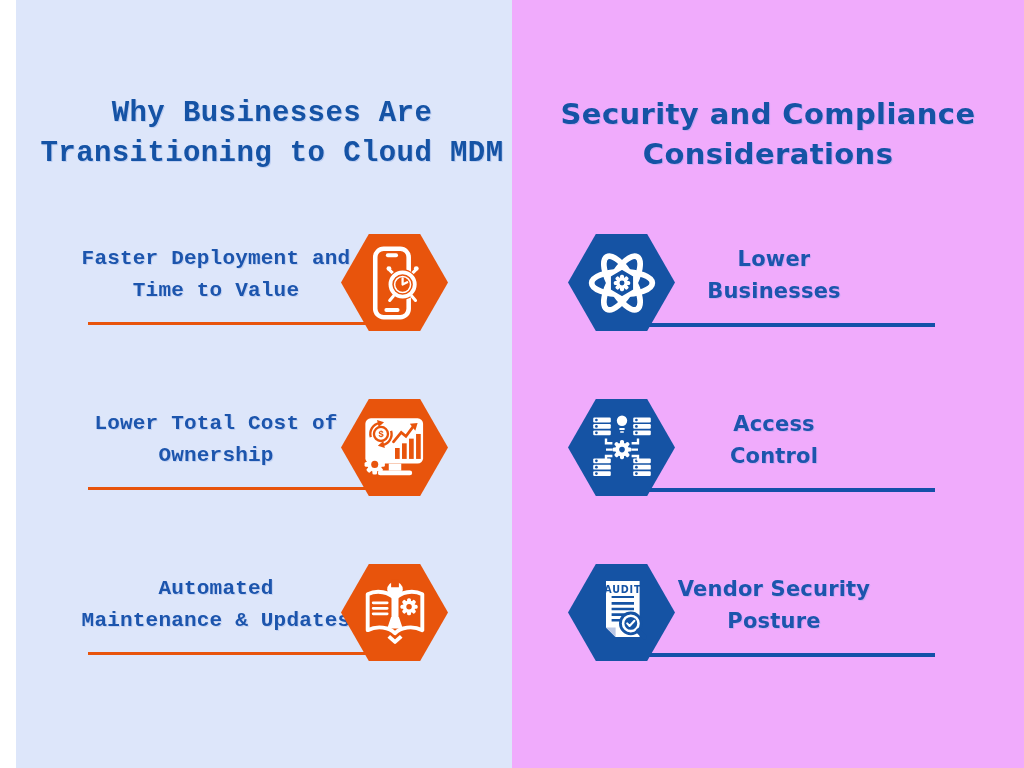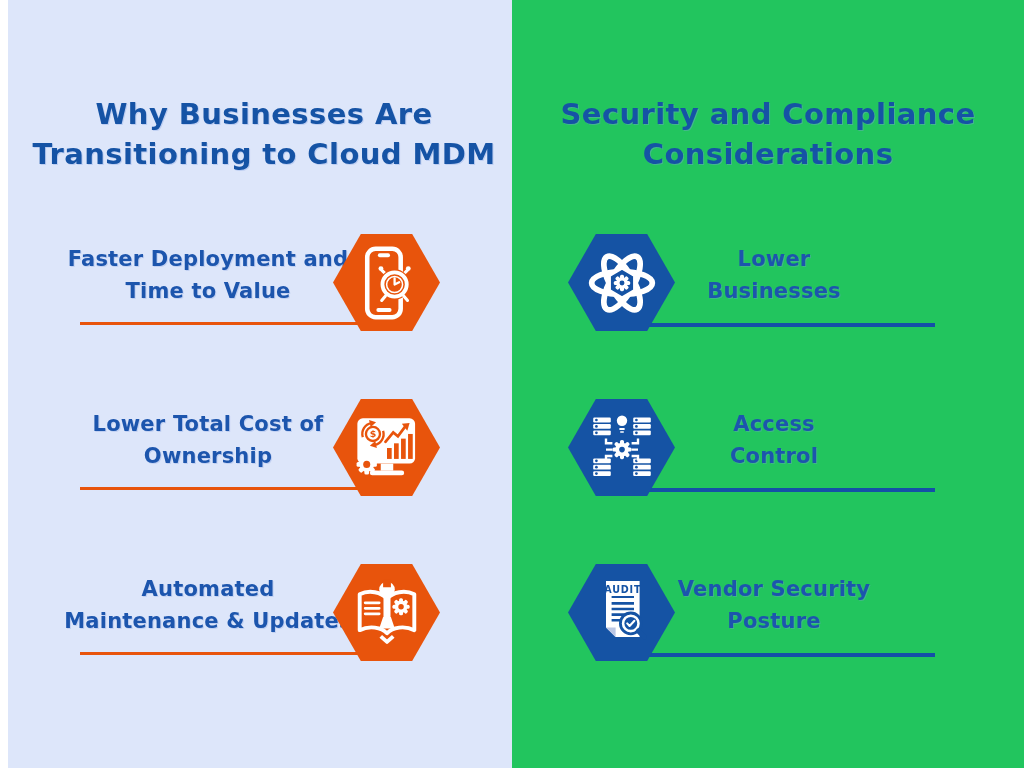--- a/index.html
+++ b/index.html
@@ -1,22 +1,22 @@
 <!DOCTYPE html>
 <html><head>
 <meta charset="utf-8">
 <style>
   html,body{margin:0;padding:0;background:#ffffff;}
   .canvas{
     position:relative;width:1024px;height:768px;overflow:hidden;
     font-family:"DejaVu Sans","Liberation Sans",sans-serif;
   }
   .panel{position:absolute;top:0;height:768px;width:512px;}
-  .panel.left{left:8px;background:#dde6fa;}
-  .panel.right{left:512px;background:#22c55e;}
+  .panel.left{left:16px;background:#dde6fa;font-family:Liberation Mono, monospace;}
+  .panel.right{left:512px;background:#f0abfc;}
   .title{
     position:absolute;top:94px;left:0;width:100%;margin:0;
     text-align:center;font-size:29px;line-height:40px;font-weight:bold;
     color:#1553a5;letter-spacing:.4px;
     text-shadow:1px 1px 0 rgba(130,160,225,.35);
   }
   .title span{display:block;white-space:nowrap;}
   .row{position:absolute;left:0;width:433px;height:97px;}
   .row.r1{top:234px;} .row.r2{top:399px;padding-left:40px;} .row.r3{top:564px;padding-left:14px;}
   .item-text{

